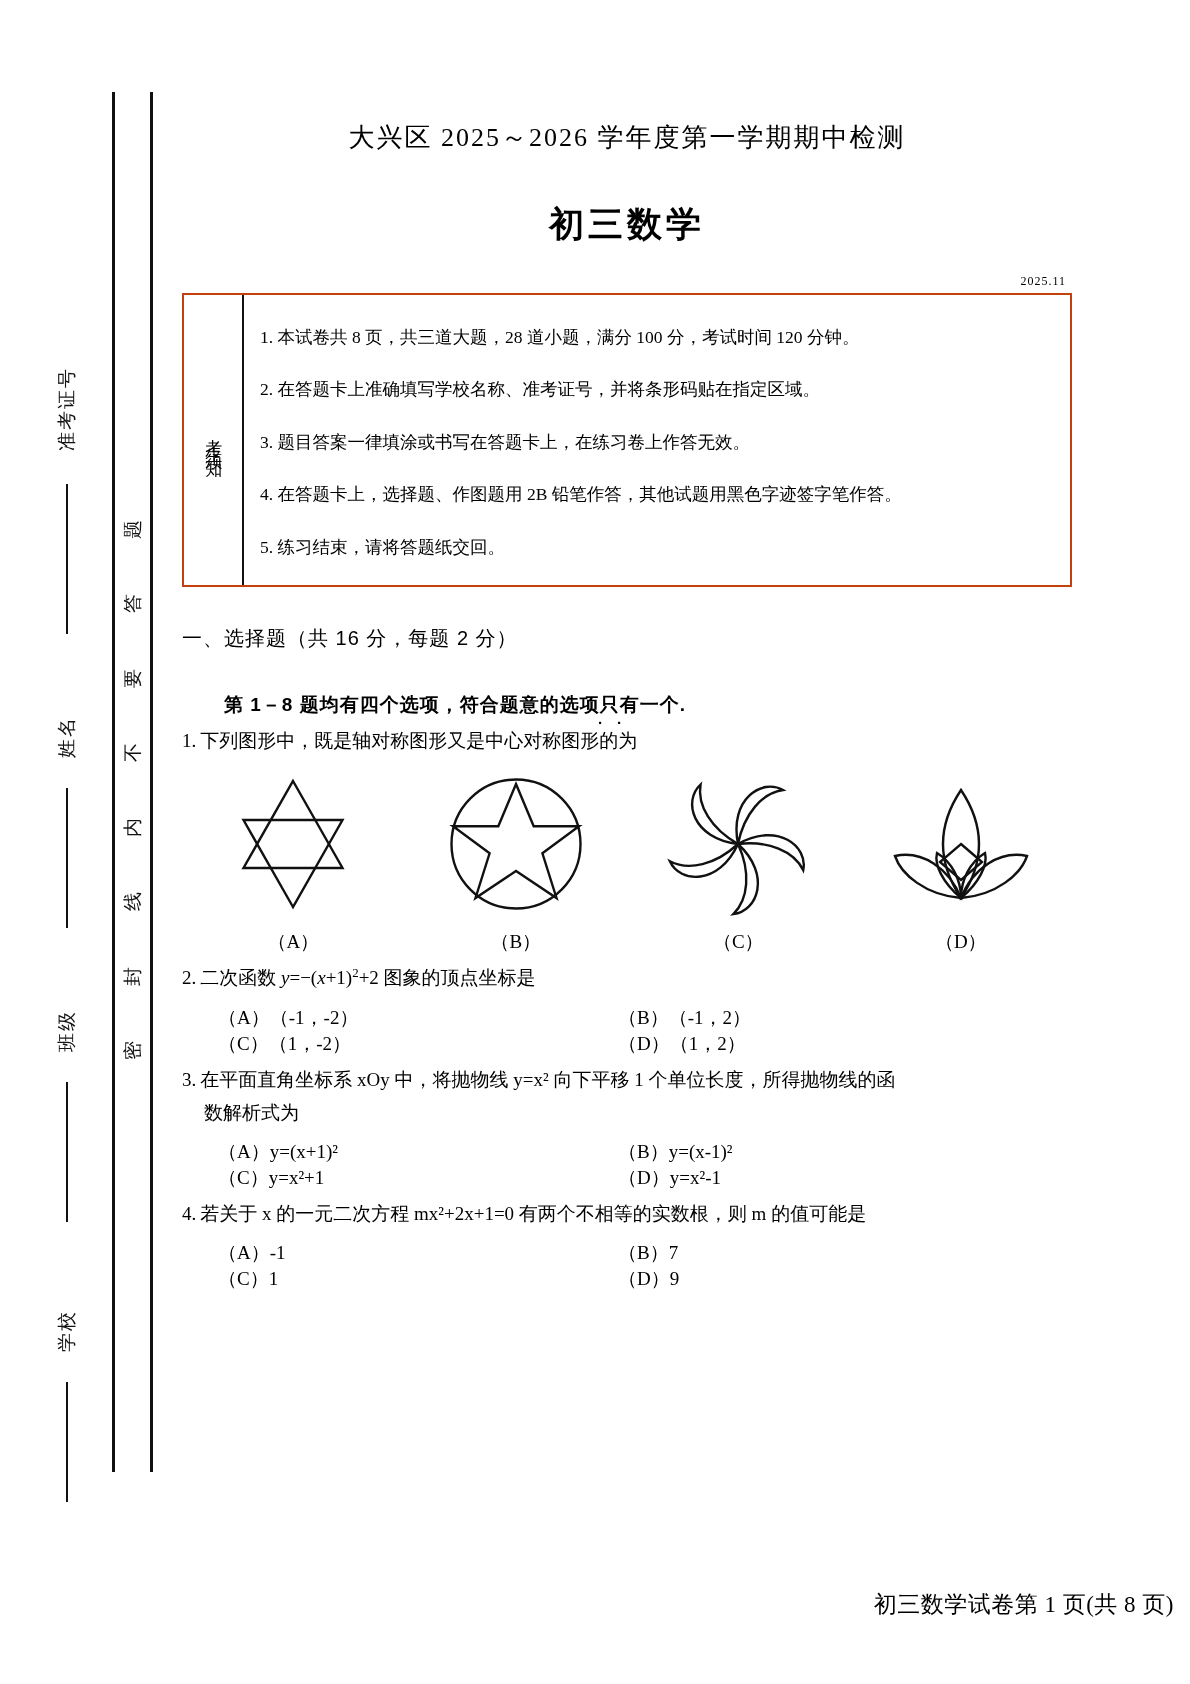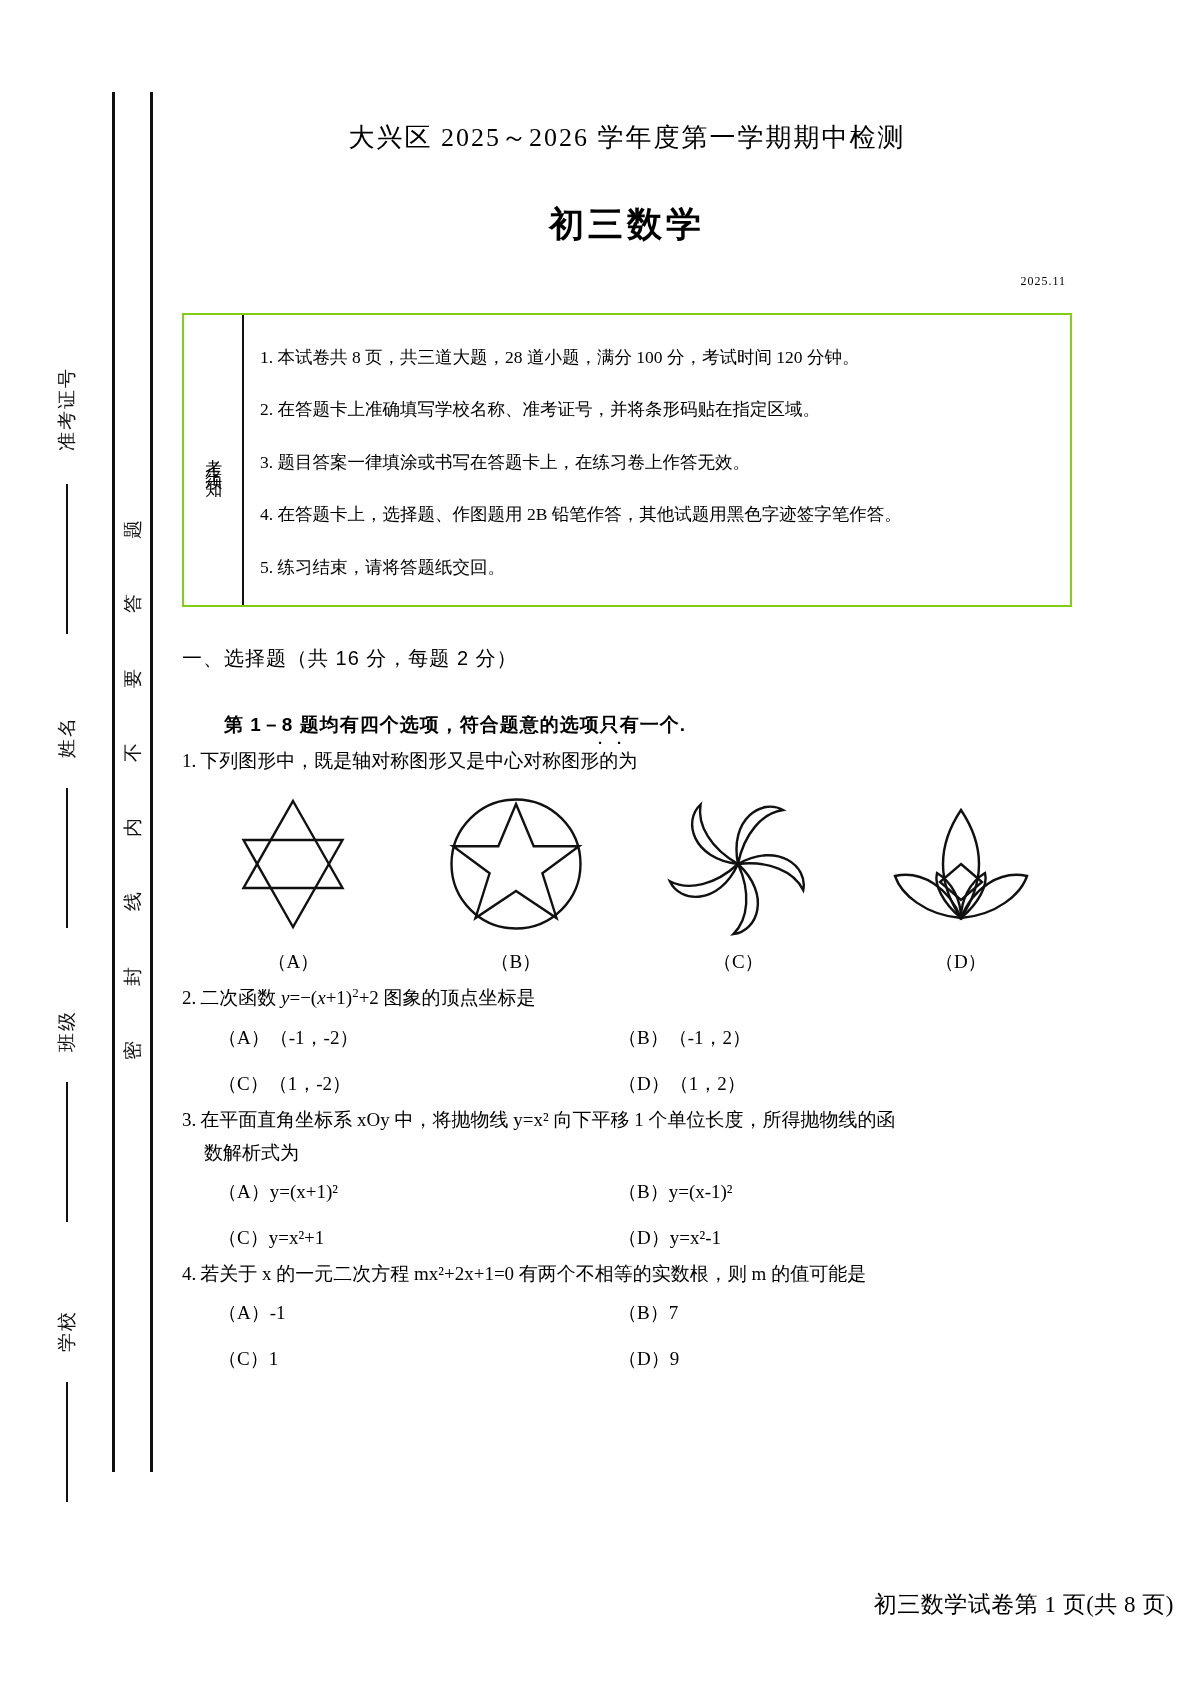--- a/index.html
+++ b/index.html
@@ -76,22 +76,22 @@
   .date-line{
     margin-top:26px;
     text-align:right;
     padding-right:6px;
     font-size:12px;
     letter-spacing:1px;
   }
 
   
   .notice{
-    margin-top:24px;
-    border:2px solid #84cc16;
+    margin-top:4px;
+    border:2px solid #c2410c;
     display:flex;
     min-height:290px;
   }
   .notice-label{
     width:58px;
     border-right:2px solid #111;
     display:flex;align-items:center;justify-content:center;
     flex:none;
   }
   .notice-label .lbl{
@@ -144,21 +144,20 @@
   }
   .q .qn{margin-right:4px;}
   .mathi{font-style:italic;font-family:"Liberation Serif","DejaVu Serif",serif;}
   sup{font-size:0.68em;vertical-align:super;}
 
   .opts{
     margin-top:10px;
     margin-left:36px;
     display:grid;
     grid-template-columns:400px 1fr;
-    row-gap:20px;
     font-size:19px;
   }
   .opt{white-space:nowrap;}
 
   
   .figrow{
     margin-top:12px;
     display:grid;
     grid-template-columns:repeat(4,1fr);
     align-items:end;

